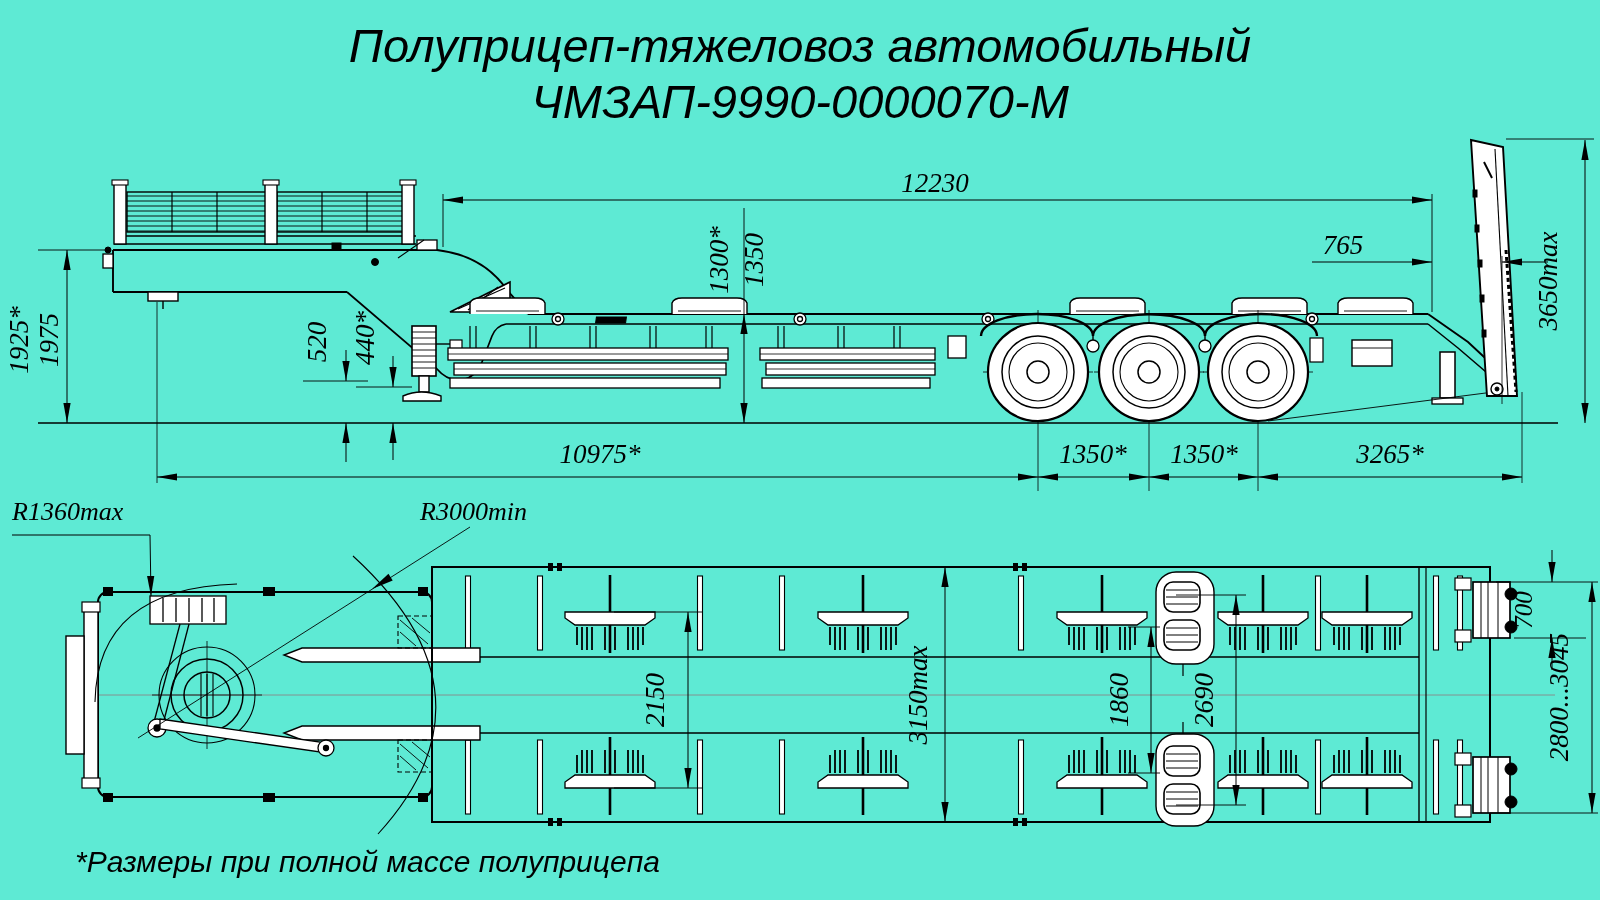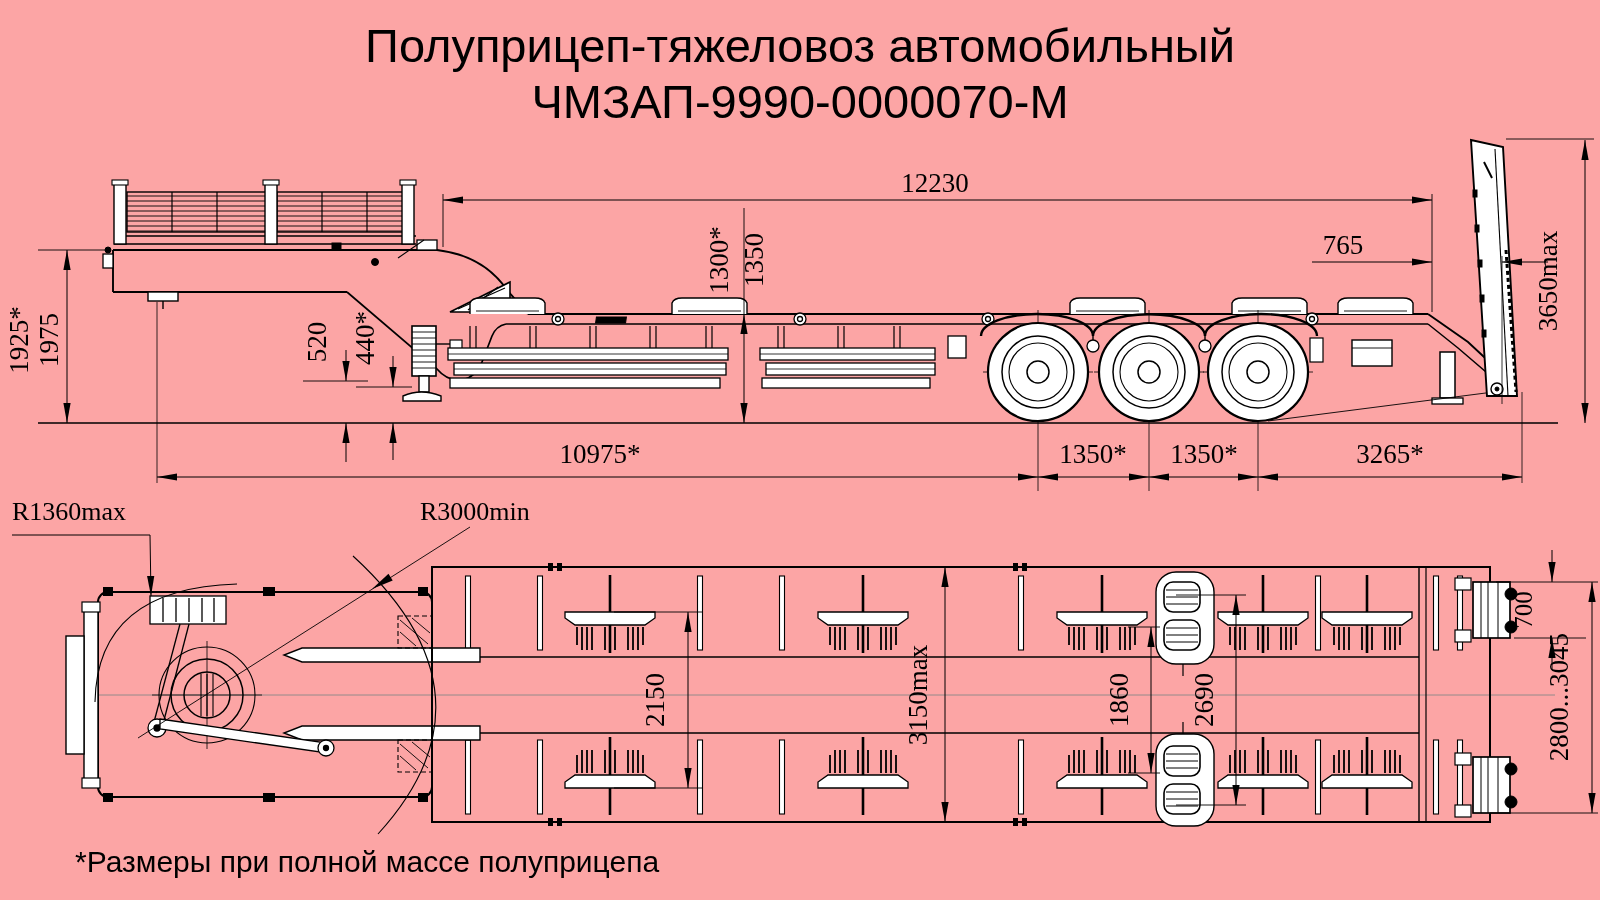--- a/index.html
+++ b/index.html
@@ -1,16 +1,16 @@
 <!DOCTYPE html>
 <html><head>
 <meta charset="utf-8">
 <style>
   html,body{margin:0;padding:0;background:#fff;}
-  #stage{width:1600px;height:900px;background:#fca5a5;position:relative;overflow:hidden;}
+  #stage{width:1600px;height:900px;background:#5eead4;position:relative;overflow:hidden;font-style:italic;}
   svg{display:block;}
   text{fill:#000;font-family:"Liberation Serif", serif;}
   .t-sans{font-family:"Liberation Sans", sans-serif;}
   .dim{font-size:27px;}
   .dim-s{font-size:25px;}
   .ttl{font-size:47px;}
   .fnote{font-size:30px;}
   .rlab{font-size:26px;}
 </style>
 </head>

